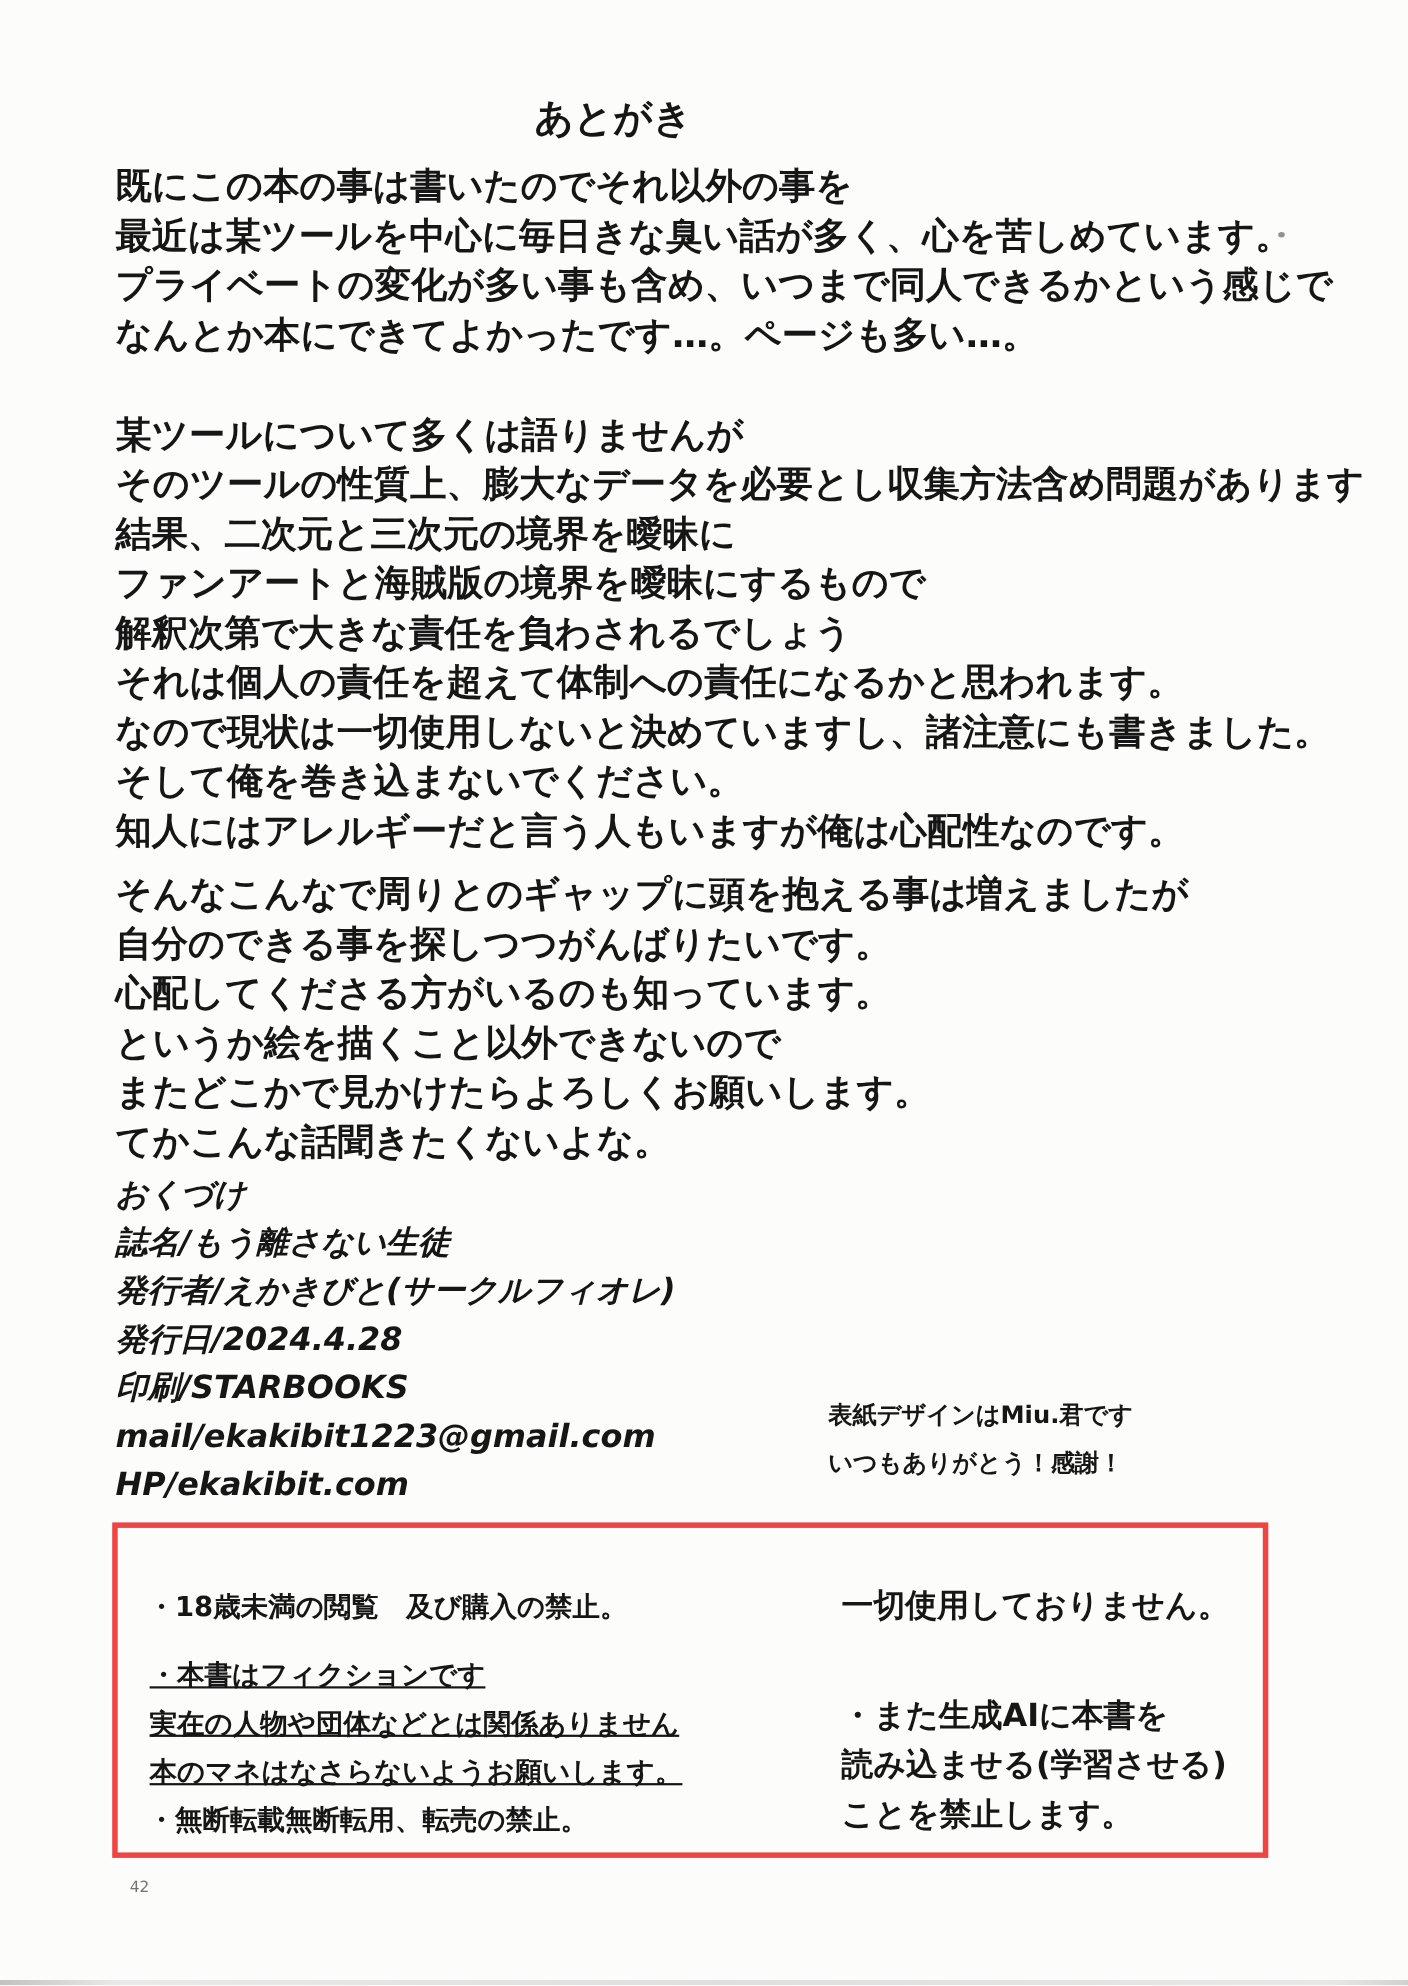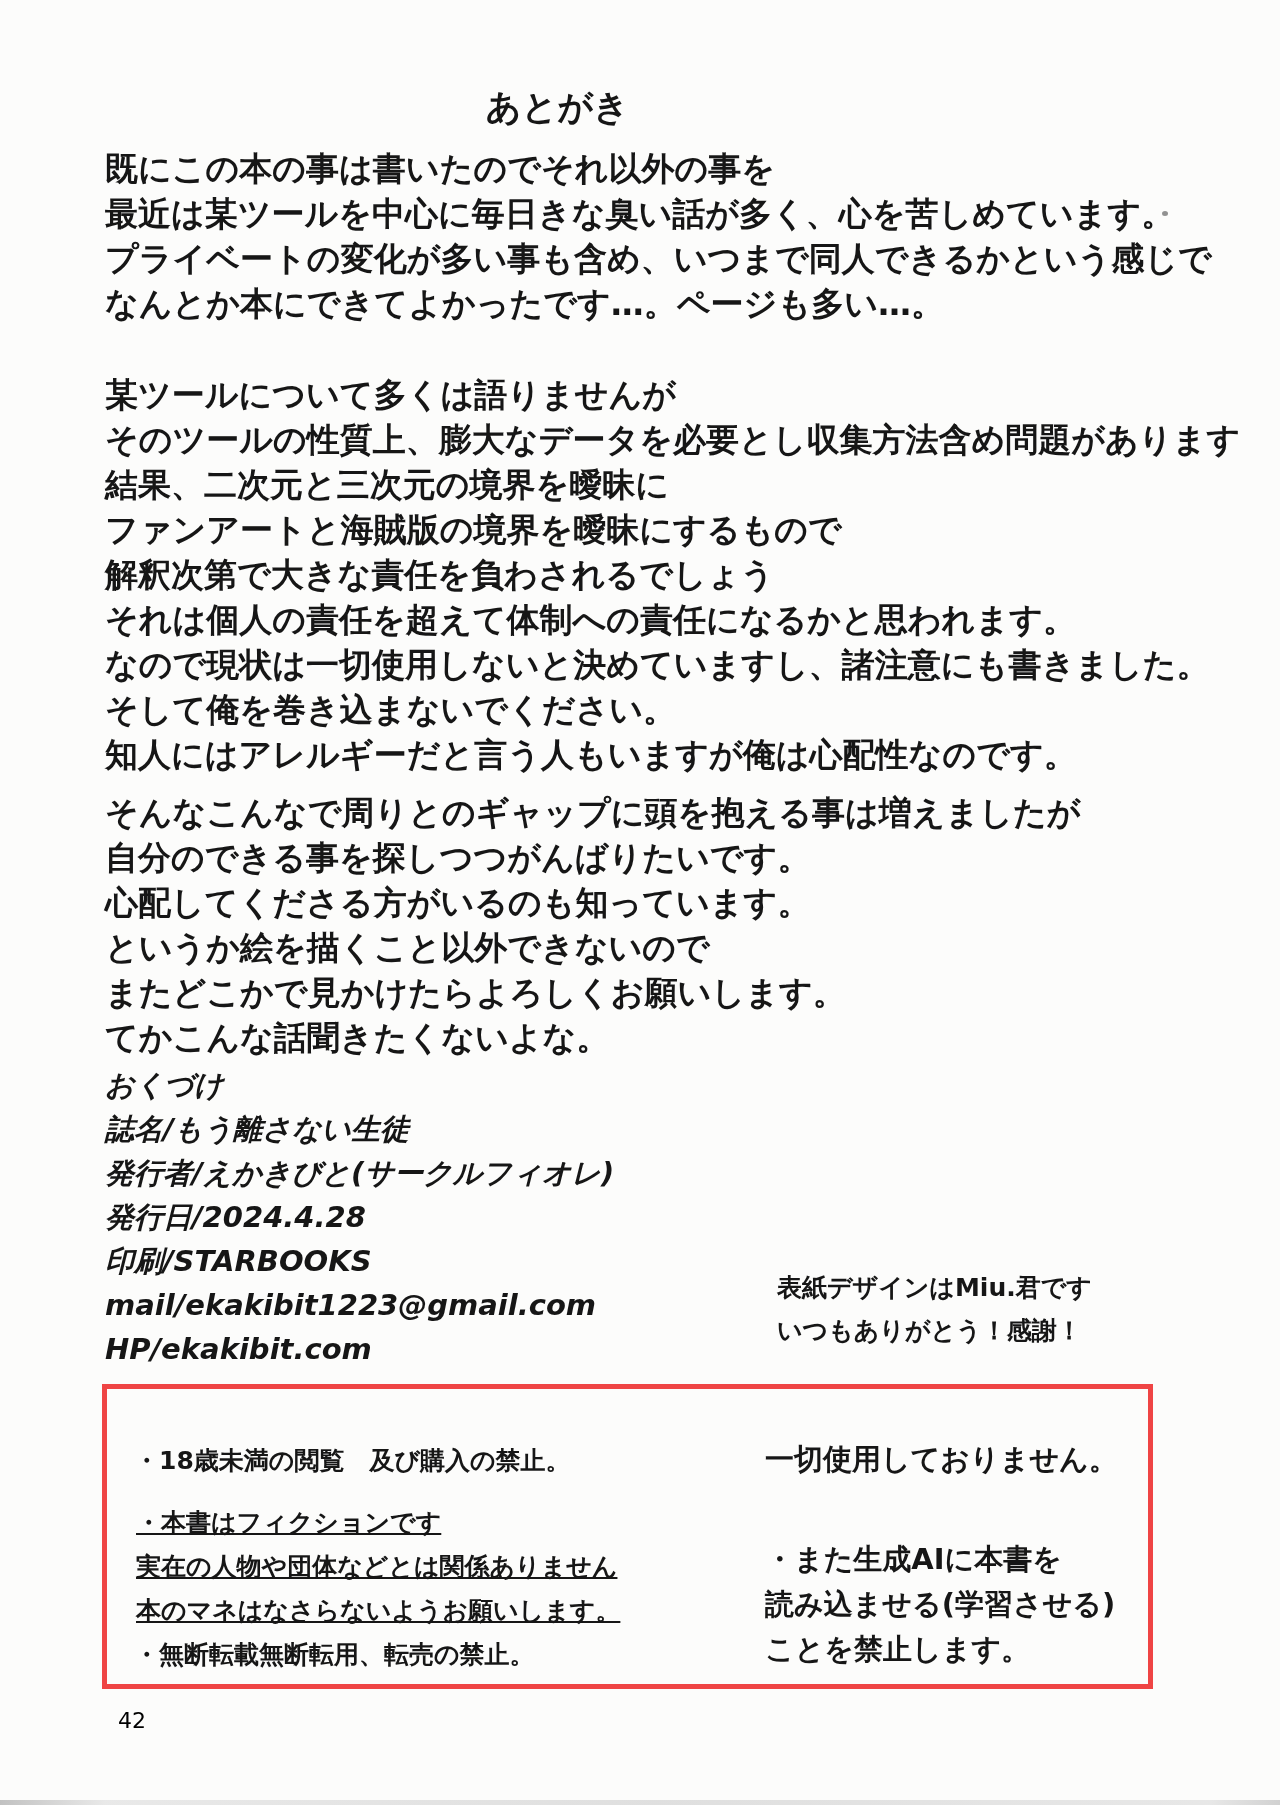--- a/index.html
+++ b/index.html
@@ -41,23 +41,23 @@
     position: absolute;
     left: 105px;
     top: 1063px;
     font-size: 29px;
     line-height: 44px;
     white-space: nowrap;
     font-style: italic;
   }
   .cover-note {
     position: absolute;
-    left: 777px;
+    left: 753px;
     top: 1266px;
-    font-size: 25px;
+    font-size: 22px;
     line-height: 43px;
     white-space: nowrap;
   }
   .notice-box {
     position: absolute;
     left: 102px;
     top: 1384px;
     width: 1041px;
     height: 295px;
     border: 5px solid #ef4444;
@@ -71,23 +71,23 @@
   .nb-right { font-size: 29px; line-height: 45px; }
   .nb-l1 { left: 27px;  top: 50px;  }
   .nb-l2 { left: 29px;  top: 112px; text-decoration: underline; }
   .nb-l3 { left: 27px;  top: 244px; }
   .nb-r1 { left: 658px; top: 48px;  }
   .nb-r2 { left: 658px; top: 148px; }
   .page-number {
     position: absolute;
     left: 118px;
     top: 1708px;
-    font-size: 22px;
+    font-size: 14px;
     font-weight: normal;
-    color: #000000;
+    color: #737373;
   }
   .speck {
     position: absolute;
     left: 1162px;
     top: 211px;
     width: 6px;
     height: 5px;
     border-radius: 50%;
     background: #6e6e6e;
     opacity: 0.75;

